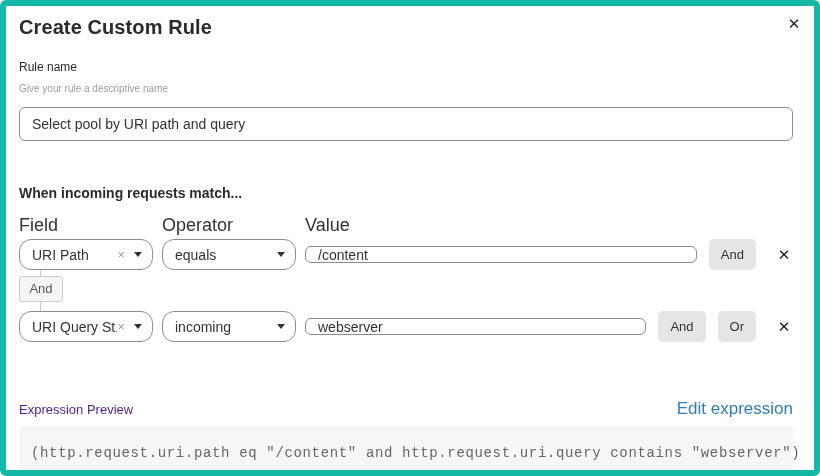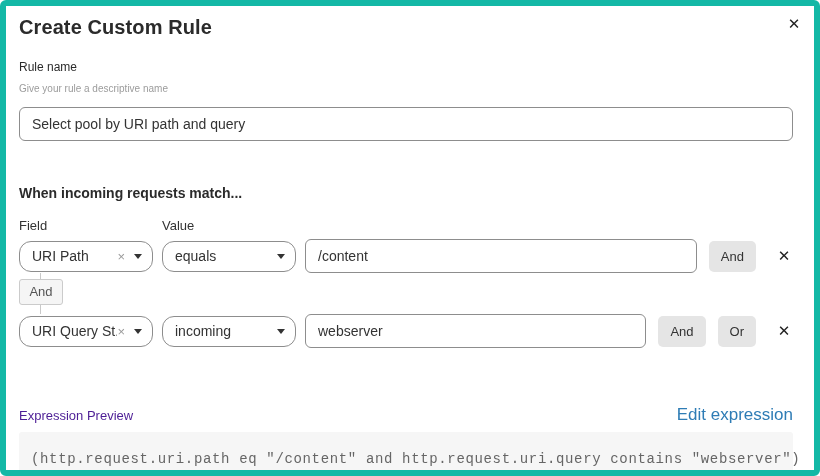--- a/index.html
+++ b/index.html
@@ -33,38 +33,38 @@
     display: block; width: 100%; height: 30px;
     margin-top: 10px;
     border: 1px solid #8d8d8d; border-radius: 6px;
     padding: 16px 12px; font-size: 14px; color: #333;
     font-family: "Liberation Sans", sans-serif;
     background: #fff; outline: none;
   }
 
   .match-heading { margin-top: 44px; font-size: 14px; font-weight: 700; color: #2b2b2b; line-height: 17px; }
 
-  .col-labels { display: flex; gap: 9px; margin-top: 16px; font-size: 13px; color: #333; line-height: 15px; }
+  .col-labels { display: flex; gap: 9px; margin-top: 16px; font-size: 18px; color: #333; line-height: 15px; }
   .col-labels .col-f, .col-labels .col-o { width: 134px; }
   .col-labels .col-v { flex: 1; }
 
   .cond-row { display: flex; gap: 9px; align-items: center; margin-top: 6px; }
 
   .select {
     width: 134px; height: 31px; flex: 0 0 134px;
     border: 1px solid #8d8d8d; border-radius: 12px;
     display: flex; align-items: center;
     padding: 0 10px 0 12px; background: #fff; cursor: pointer;
   }
   .select .sel-text { flex: 1; font-size: 14px; color: #333; white-space: nowrap; overflow: hidden; }
   .sel-clear { font-size: 13px; color: #9a9a9a; margin-right: 9px; line-height: 1; cursor: pointer; }
   .caret { width: 0; height: 0; border-left: 4px solid transparent; border-right: 4px solid transparent; border-top: 5px solid #333; }
 
   .value-input {
-    flex: 1 1 auto; height: 34px;
+    flex: 1 1 auto; height: 17px;
     border: 1px solid #8d8d8d; border-radius: 6px;
     padding: 4px 12px; font-size: 14px; color: #333;
     font-family: "Liberation Sans", sans-serif; outline: none;
   }
 
   .logic-btn {
     height: 31px; padding: 0 12px; margin-left: 3px;
     background: #e5e5e5; border: none; border-radius: 5px;
     font-size: 13px; color: #333; cursor: pointer;
     font-family: "Liberation Sans", sans-serif;
@@ -114,20 +114,21 @@
   <button class="close-btn">✕</button>
 
   <div class="rule-label">Rule name</div>
   <div class="rule-hint">Give your rule a descriptive name</div>
   <input class="text-input" type="text" value="Select pool by URI path and query" style="">
 
   <div class="match-heading">When incoming requests match...</div>
 
   <div class="col-labels">
     <span class="col-f">Field</span>
+    <span class="col-o">Operator</span>
     <span class="col-v">Value</span>
   </div>
 
   <div class="cond-row">
     <div class="select">
       <span class="sel-text">URI Path</span>
       <span class="sel-clear">×</span>
       <span class="caret"></span>
     </div>
     <div class="select">

